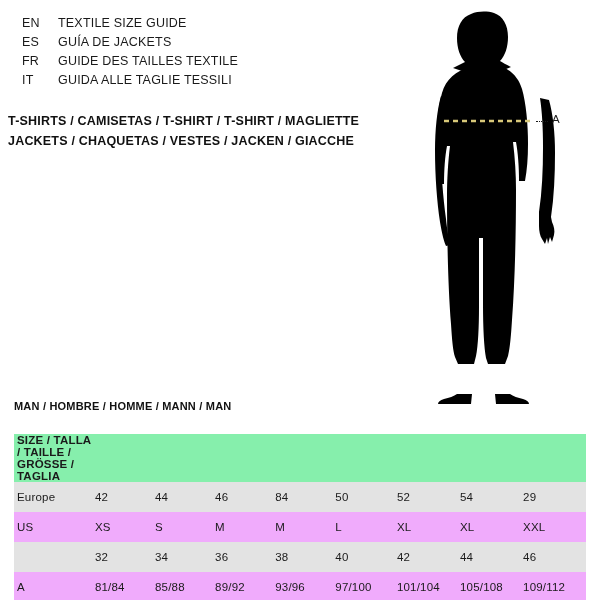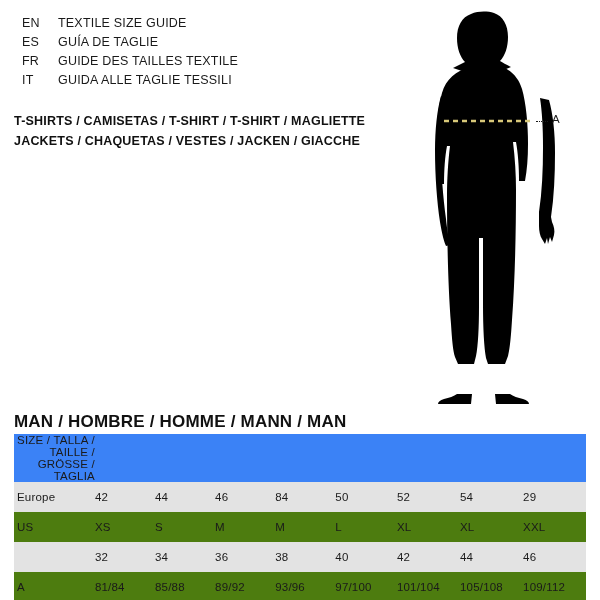--- a/index.html
+++ b/index.html
@@ -39,21 +39,21 @@
     flex: 0 0 36px;
     color: #1a1a1a;
   }
   .lang-text {
     color: #1a1a1a;
   }
 
   
   .cat-block {
     position: absolute;
-    left: 14px;
+    left: 8px;
     top: 111px;
     width: 400px;
   }
   .cat-line {
     font-size: 12.5px;
     font-weight: bold;
     line-height: 20px;
     letter-spacing: 0.2px;
     color: #111;
   }
@@ -82,22 +82,22 @@
     left: 136px;
     top: 111px;
     width: 12px;
     border-top: 1.5px dotted #1a1a1a;
   }
 
   
   .man-heading {
     position: absolute;
     left: 14px;
-    top: 412px;
-    font-size: 17px;
+    top: 400px;
+    font-size: 11px;
     font-weight: bold;
     letter-spacing: 0.2px;
     color: #111;
   }
 
   
   .table {
     position: absolute;
     left: 14px;
     top: 434px;
@@ -105,28 +105,27 @@
     border-collapse: collapse;
     font-size: 11.5px;
   }
   .table td {
     padding: 0;
     height: 30px;
     vertical-align: middle;
     letter-spacing: 0.2px;
   }
   .row-head td {
-    background: #3b82f6;
-    font-weight: normal;
+    background: #86efac;
+    font-weight: bold;
     color: #1a1a1a;
     height: 16px;
-    text-align: right;
   }
   .row-light td { background: #e3e3e3; }
-  .row-dark td  { background: #4d7c0f; }
+  .row-dark td  { background: #f0abfc; }
 
   .c-label { width: 86px; padding-left: 3px !important; }
   .c-val   { width: 69px; }
 
   
   .footnote {
     position: absolute;
     left: 14px;
     top: 546px;
     font-size: 11.5px;
@@ -140,21 +139,21 @@
 
 <div class="page">
 
   <div class="lang-block">
     <div class="lang-row">
       <span class="lang-code">EN</span>
       <span class="lang-text">TEXTILE SIZE GUIDE</span>
     </div>
     <div class="lang-row">
       <span class="lang-code">ES</span>
-      <span class="lang-text">GUÍA DE TAGLIE</span>
+      <span class="lang-text">GUÍA DE JACKETS</span>
     </div>
     <div class="lang-row">
       <span class="lang-code">FR</span>
       <span class="lang-text">GUIDE DES TAILLES TEXTILE</span>
     </div>
     <div class="lang-row">
       <span class="lang-code">IT</span>
       <span class="lang-text">GUIDA ALLE TAGLIE TESSILI</span>
     </div>
   </div>

